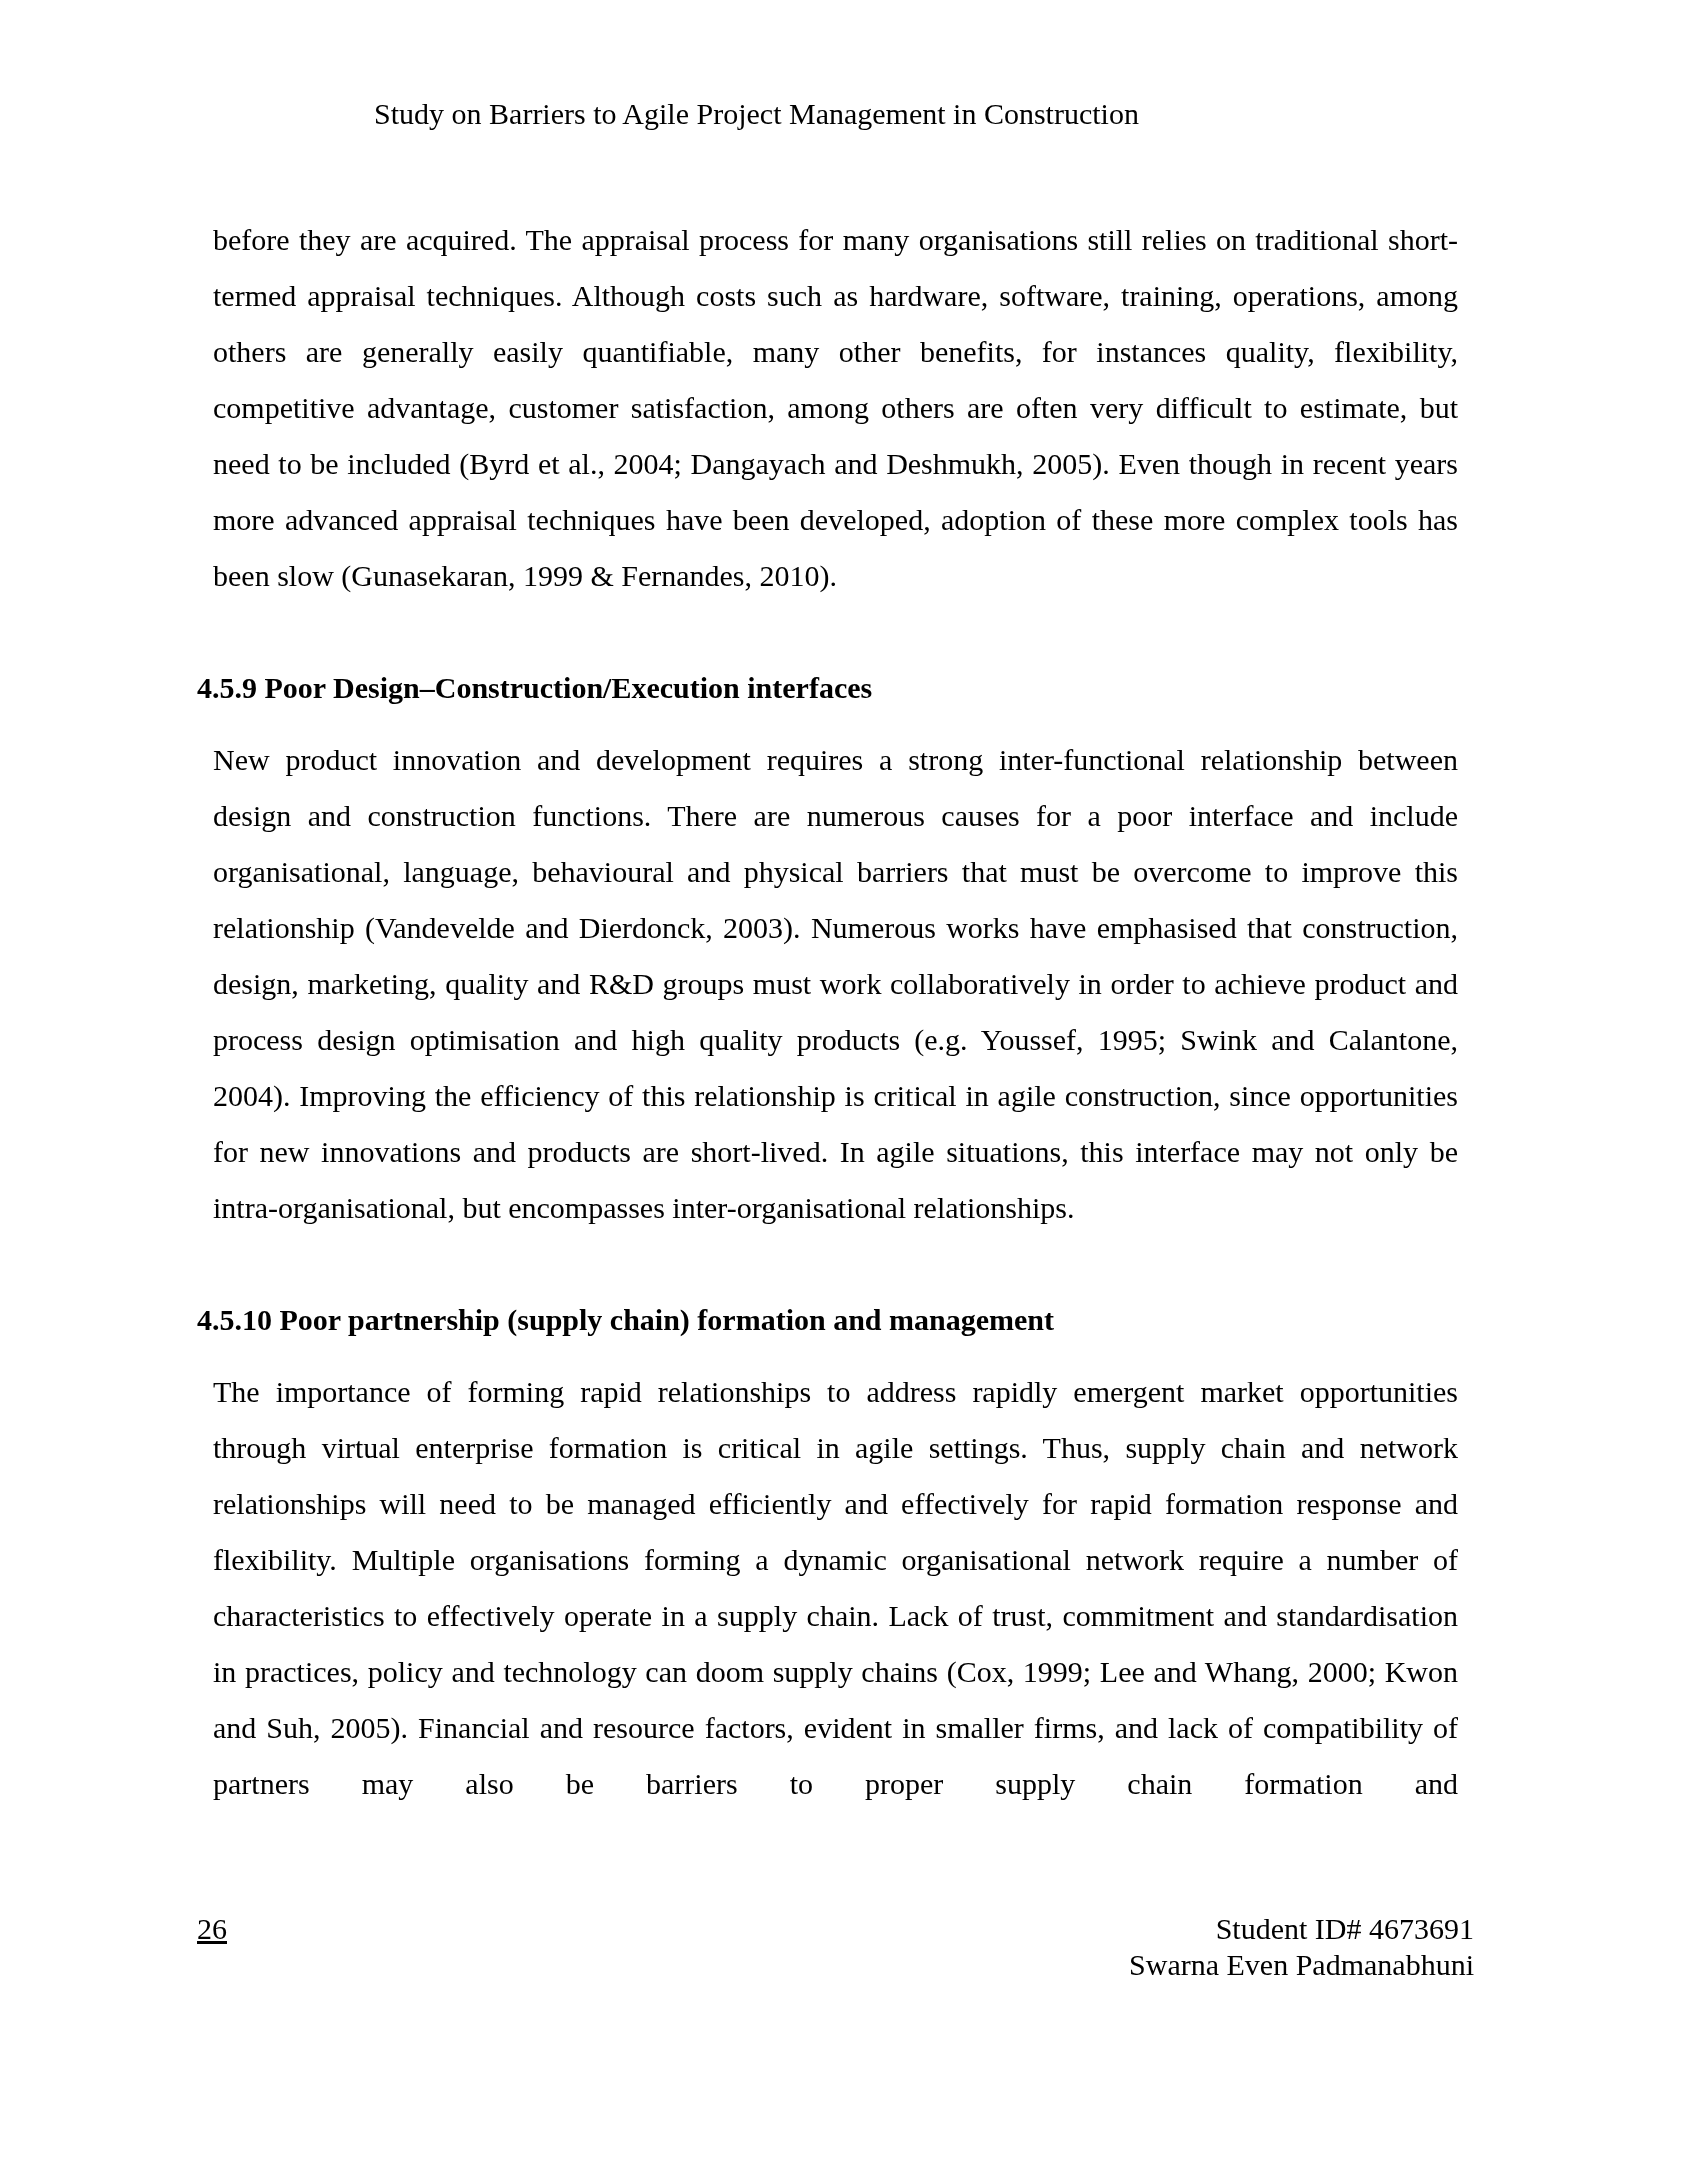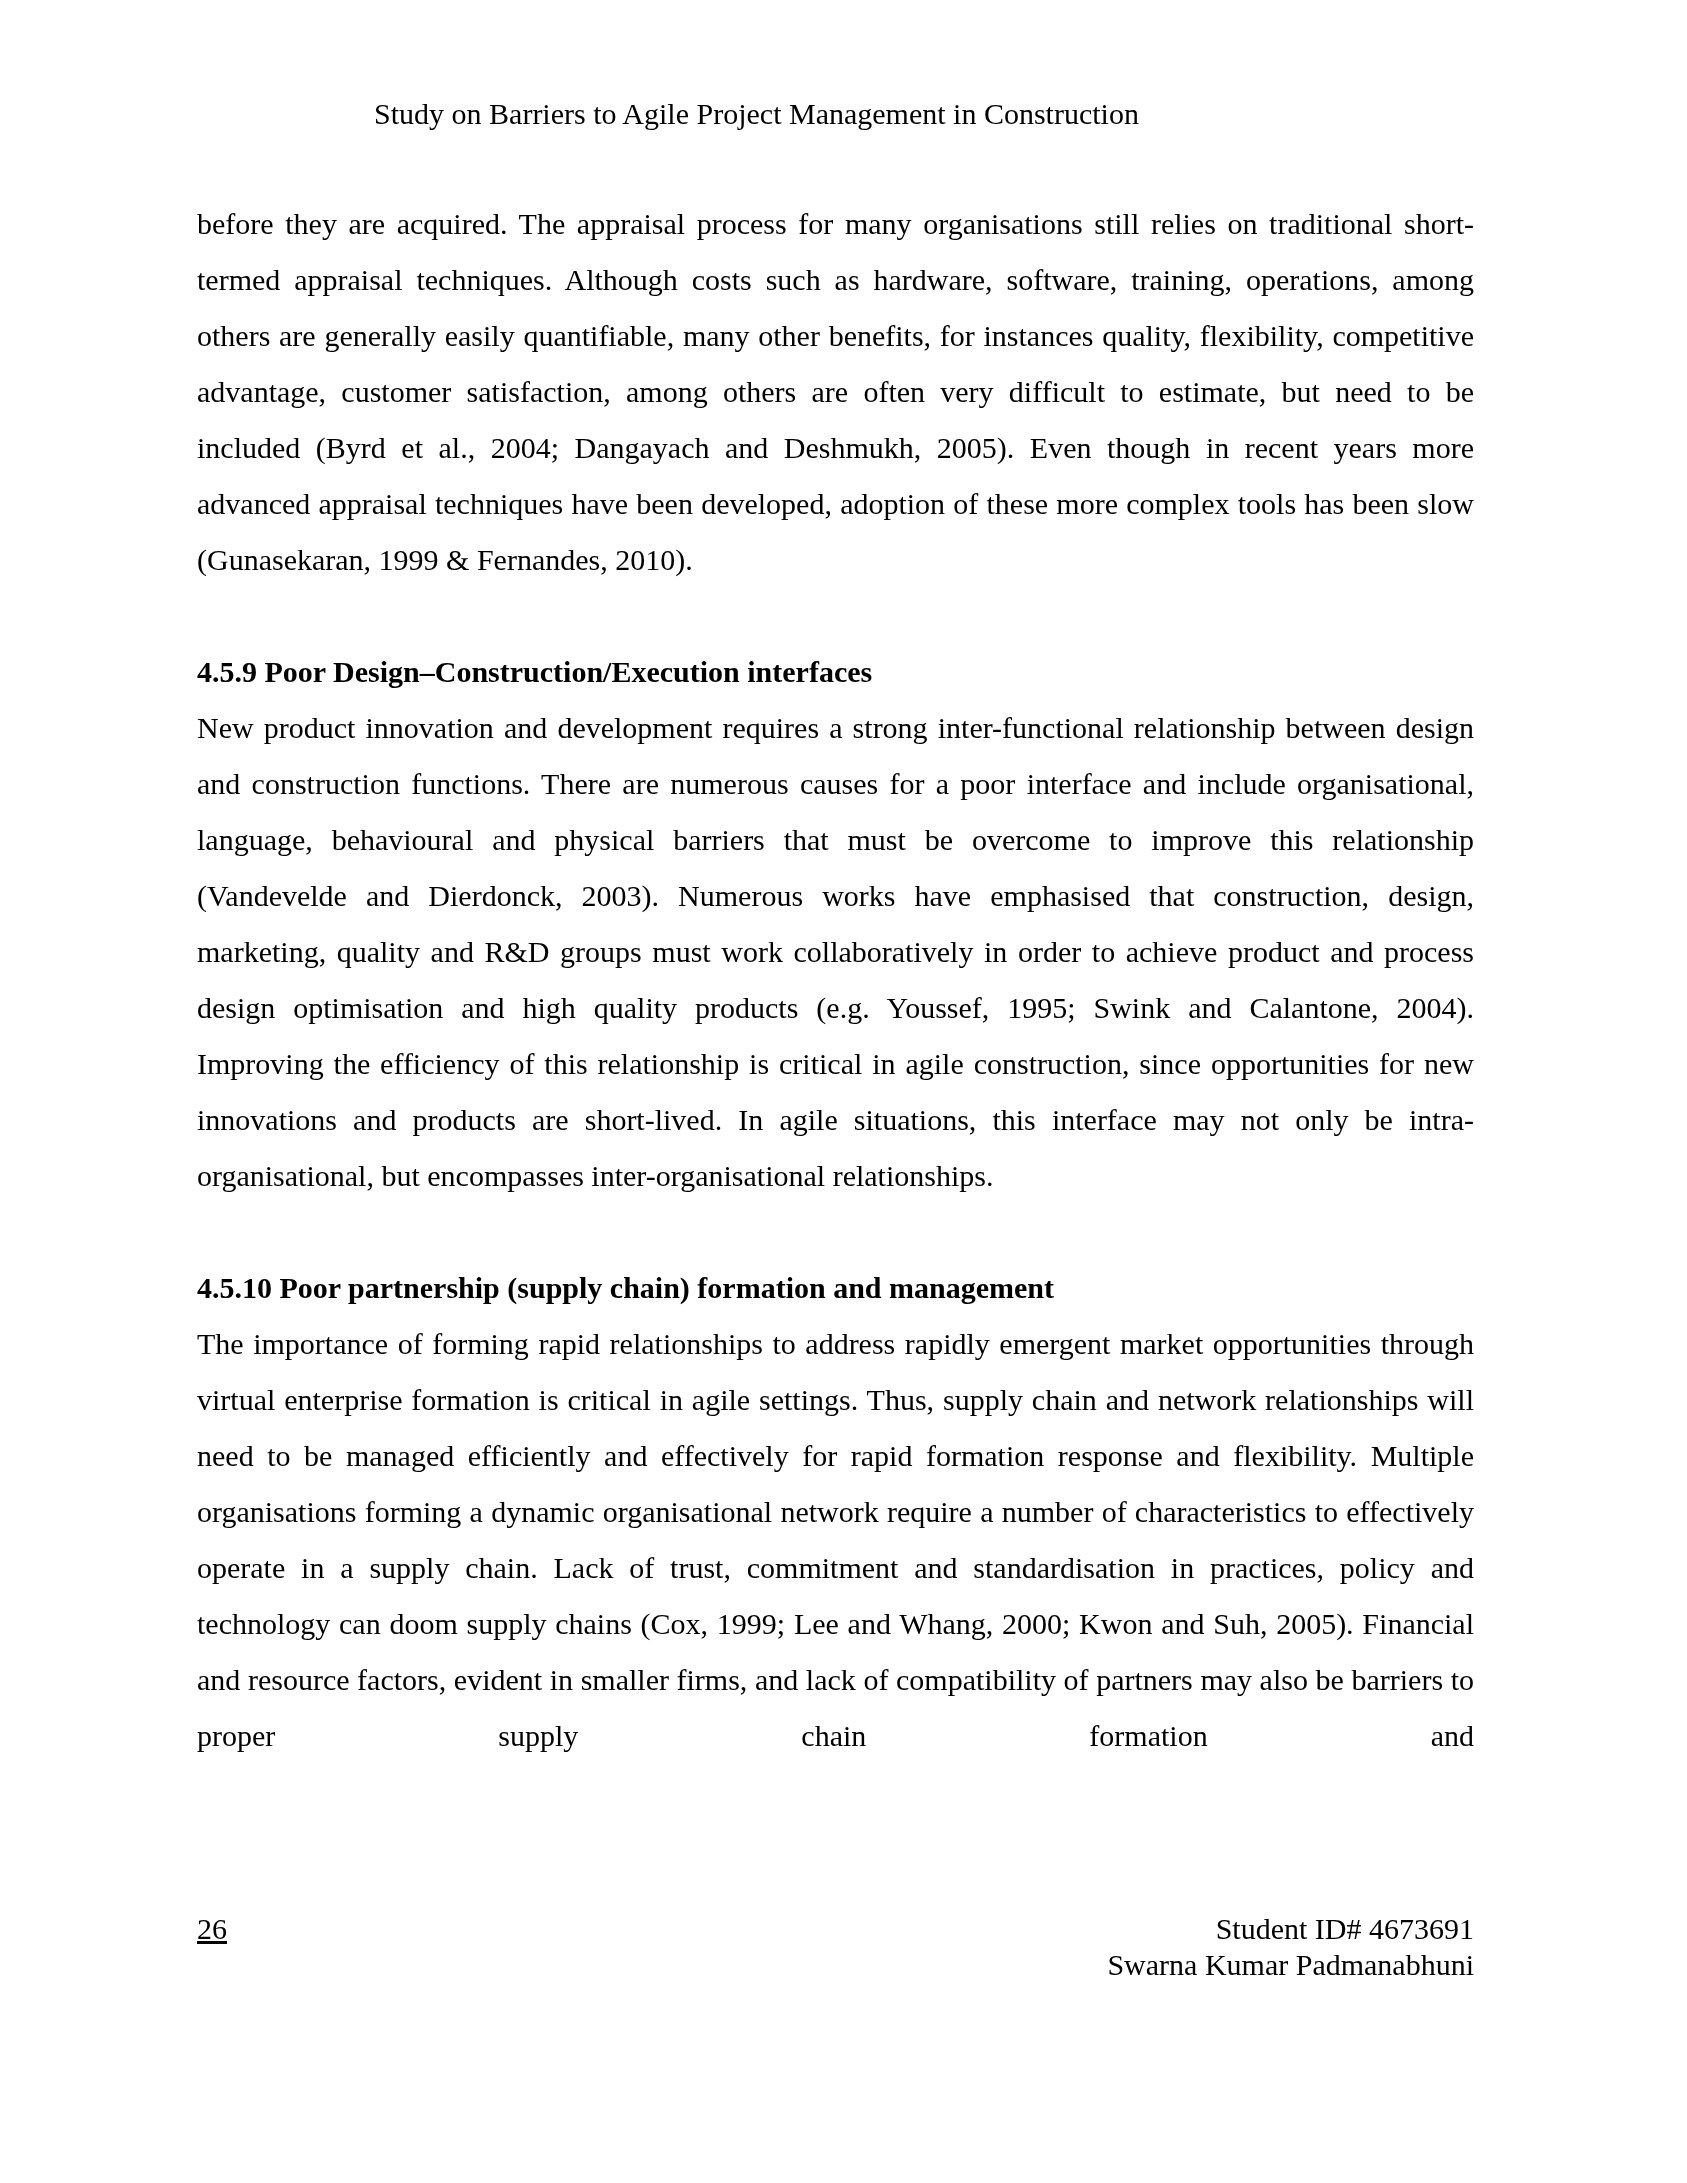--- a/index.html
+++ b/index.html
@@ -8,21 +8,21 @@
     font-family: "Liberation Serif", "DejaVu Serif", serif; color: #000;
   }
   .page-header {
     position: absolute; top: 96px; left: 0; width: 1513px;
     text-align: center; font-size: 30px; line-height: 36px;
   }
   .content {
     position: absolute; left: 197px; top: 196px; width: 1277px;
     font-size: 30px; line-height: 56px;
   }
-  .para { margin: 0; text-align: justify; }
+  .para { margin: 16px; text-align: justify; }
   .para-last { text-align-last: justify; }
   .section-heading {
     margin: 56px 0 0 0; font-weight: bold; font-size: 30px; line-height: 56px;
   }
   .footer-left {
     position: absolute; left: 197px; top: 1911px; font-size: 30px; line-height: 36px; text-decoration: underline;
   }
   .footer-right {
     position: absolute; right: 213px; top: 1911px; text-align: right;
     font-size: 30px; line-height: 36px;
@@ -39,15 +39,15 @@
   <h2 class="section-heading">4.5.9 Poor Design–Construction/Execution interfaces</h2>
   <p class="para">New product innovation and development requires a strong inter-functional relationship between design and construction functions. There are numerous causes for a poor interface and include organisational, language, behavioural and physical barriers that must be overcome to improve this relationship (Vandevelde and Dierdonck, 2003). Numerous works have emphasised that construction, design, marketing, quality and R&amp;D groups must work collaboratively in order to achieve product and process design optimisation and high quality products (e.g. Youssef, 1995; Swink and Calantone, 2004). Improving the efficiency of this relationship is critical in agile construction, since opportunities for new innovations and products are short-lived. In agile situations, this interface may not only be intra-organisational, but encompasses inter-organisational relationships.</p>
 
   <h2 class="section-heading">4.5.10 Poor partnership (supply chain) formation and management</h2>
   <p class="para para-last">The importance of forming rapid relationships to address rapidly emergent market opportunities through virtual enterprise formation is critical in agile settings. Thus, supply chain and network relationships will need to be managed efficiently and effectively for rapid formation response and flexibility. Multiple organisations forming a dynamic organisational network require a number of characteristics to effectively operate in a supply chain. Lack of trust, commitment and standardisation in practices, policy and technology can doom supply chains (Cox, 1999; Lee and Whang, 2000; Kwon and Suh, 2005). Financial and resource factors, evident in smaller firms, and lack of compatibility of partners may also be barriers to proper supply chain formation and</p>
 </div>
 
 <div class="footer-left">26</div>
 <div class="footer-right">
   <div>Student ID# 4673691</div>
-  <div>Swarna Kumar Padmanabhuni</div>
+  <div>Swarna Even Padmanabhuni</div>
 </div>
 
 
 </body></html>

